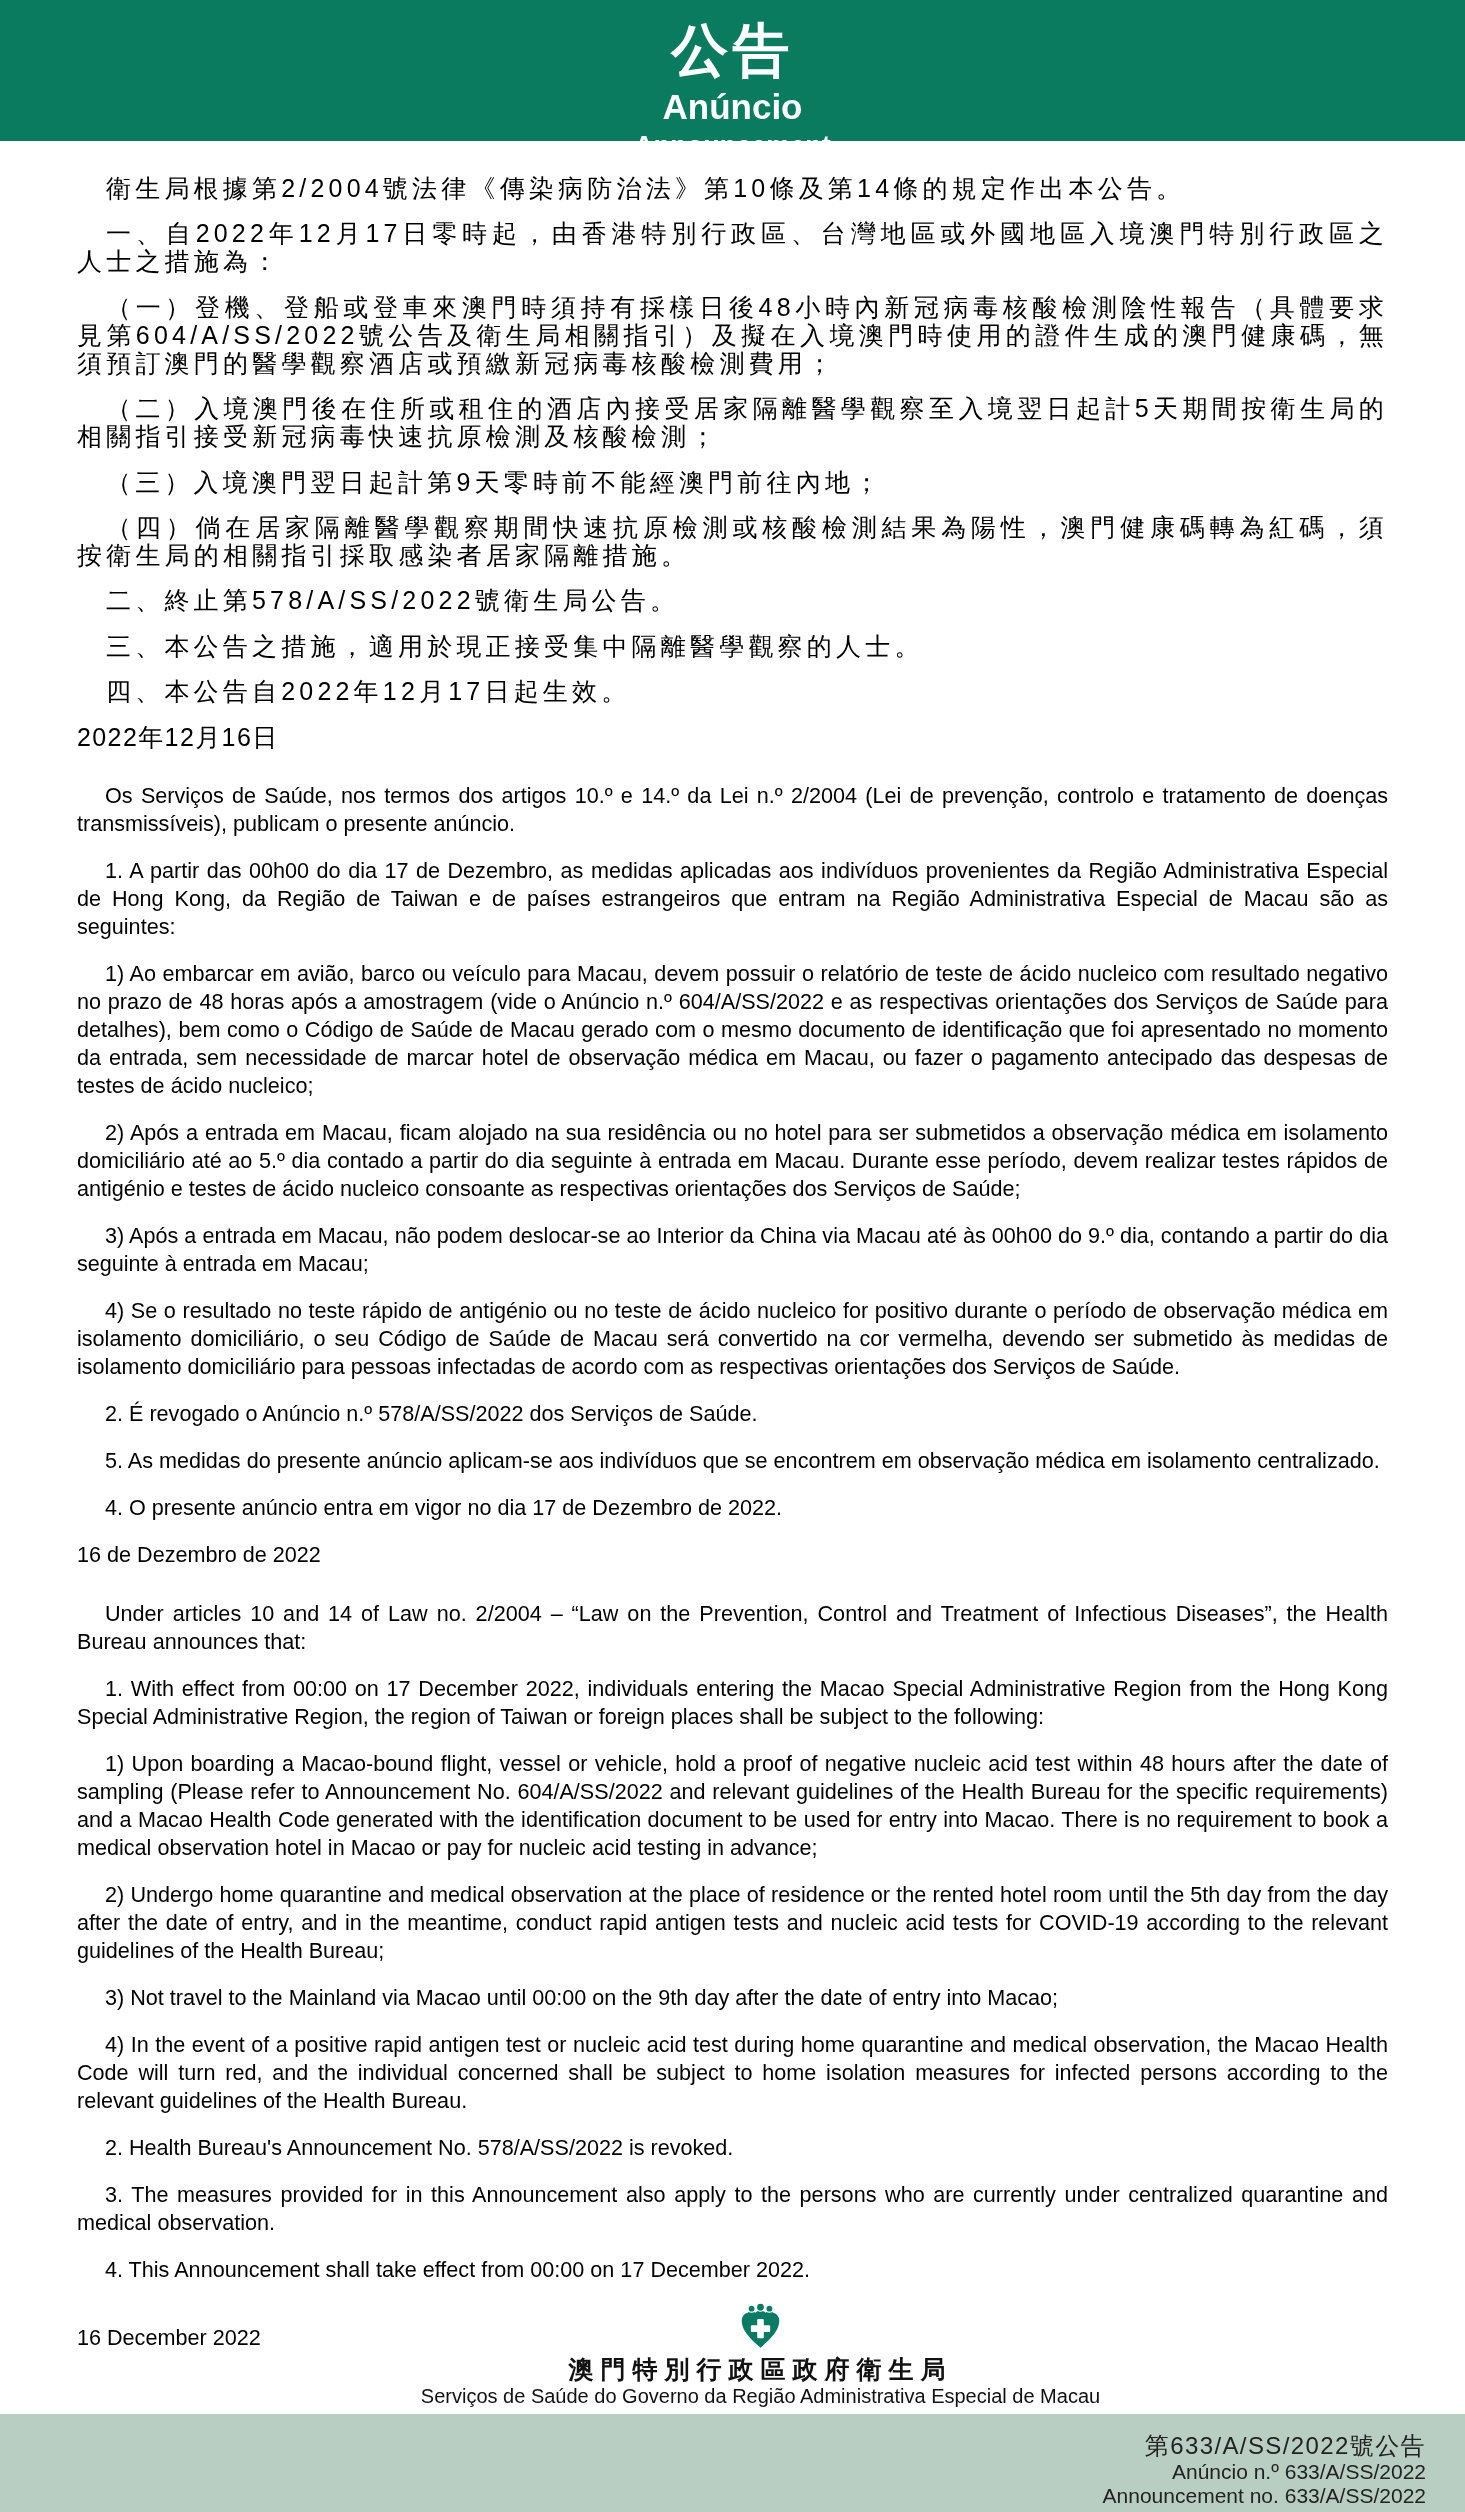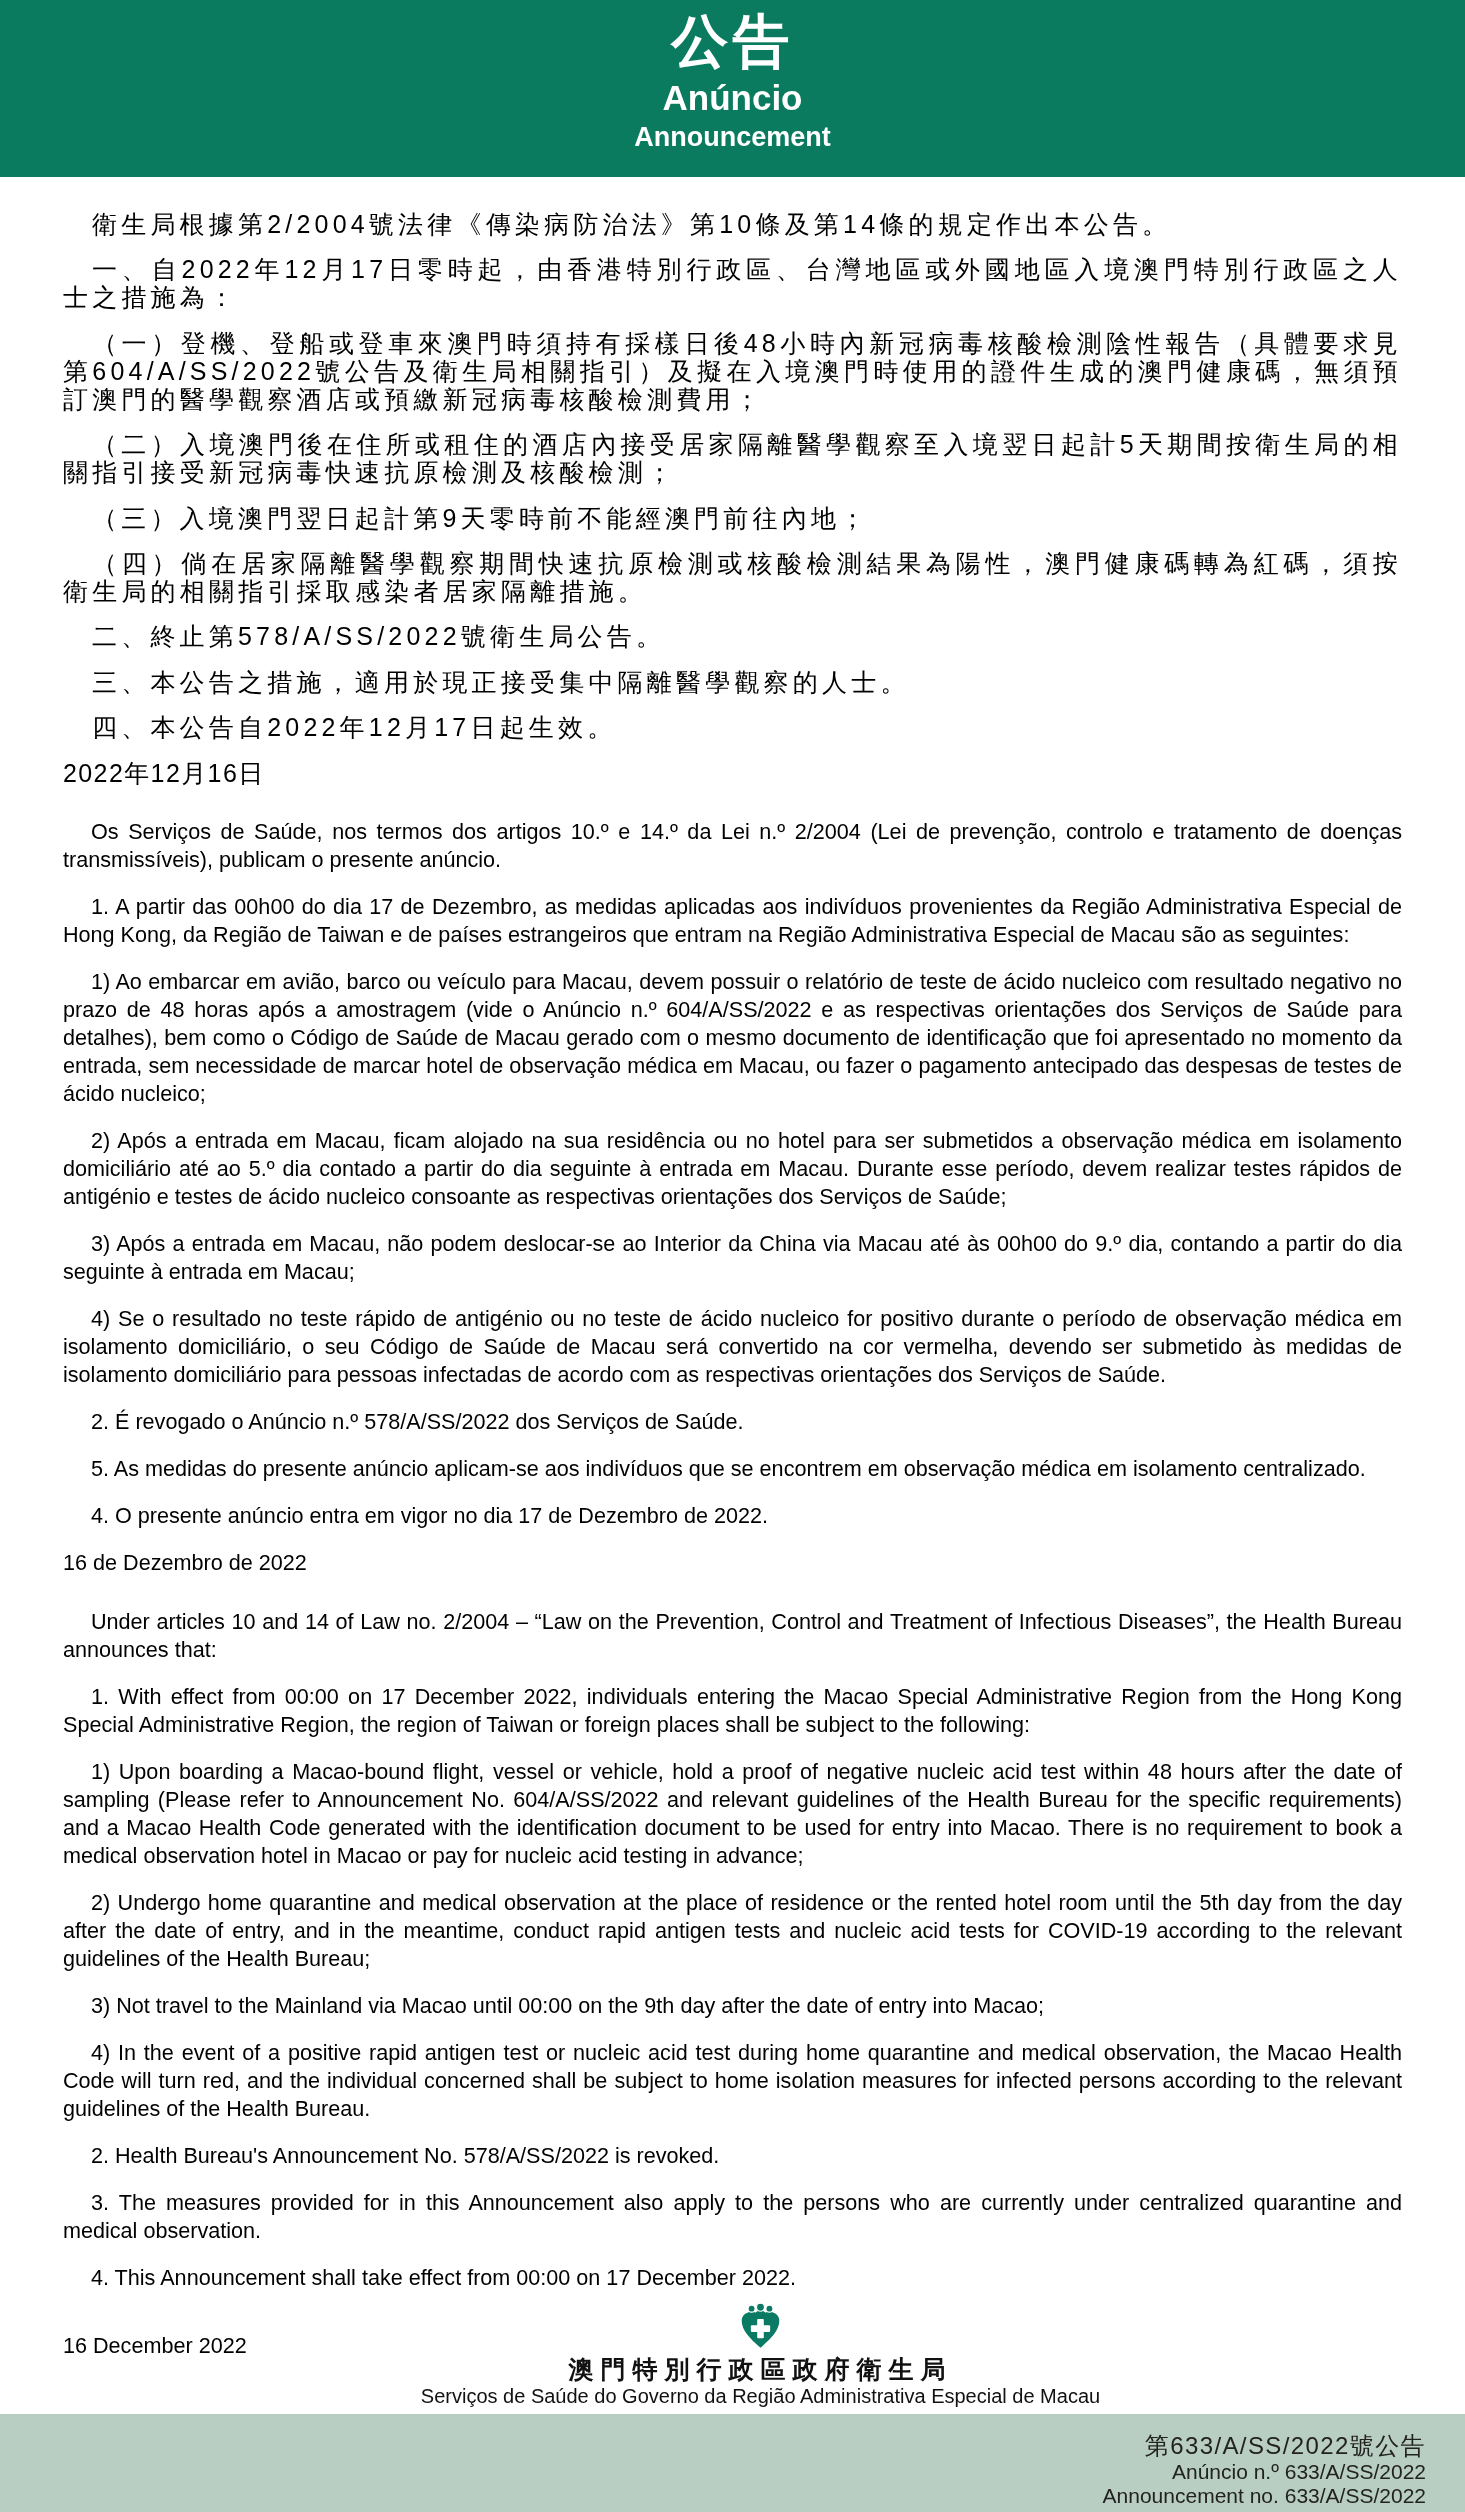--- a/index.html
+++ b/index.html
@@ -12,37 +12,37 @@
   }
   *{box-sizing:border-box;}
   html,body{margin:0;padding:0;}
   body{
     width:1465px;height:2512px;position:relative;background:#ffffff;
     font-family:"Liberation Sans","DejaVu Sans",sans-serif;color:var(--ink);
     overflow:hidden;
   }
   
   .banner{
-    width:100%;height:177px;background:var(--header_green);
-    text-align:center;padding-top:11px;
+    width:100%;height:141px;background:var(--header_green);
+    text-align:center;padding-top:20px;
   }
   .banner .b-zh{
     font-size:57px;line-height:61px;font-weight:bold;color:var(--header_text);
     letter-spacing:4.2px;
   }
   .banner .b-pt{
     font-size:35px;line-height:39px;font-weight:bold;color:var(--header_text);
     margin-top:5.6px;
   }
   .banner .b-en{
     font-size:27px;line-height:40px;font-weight:bold;color:var(--header_text);
   }
   
   .doc{padding:0 63px;}
-  .sec p{margin:0;}
+  .sec p{margin:14px;}
   .sec-zh{margin-top:33px;}
   .sec-zh p{
     font-size:25px;line-height:28px;letter-spacing:4.2px;
     text-align:justify;margin-top:17.4px;text-indent:29px;color:var(--ink);
   }
   .sec-zh p.date{text-indent:0;letter-spacing:1.4px;text-align:left;margin-top:17.4px;}
   .sec-latin p{
     font-size:21.6px;line-height:28px;text-align:justify;
     margin-top:19px;text-indent:28px;color:var(--ink);
   }

